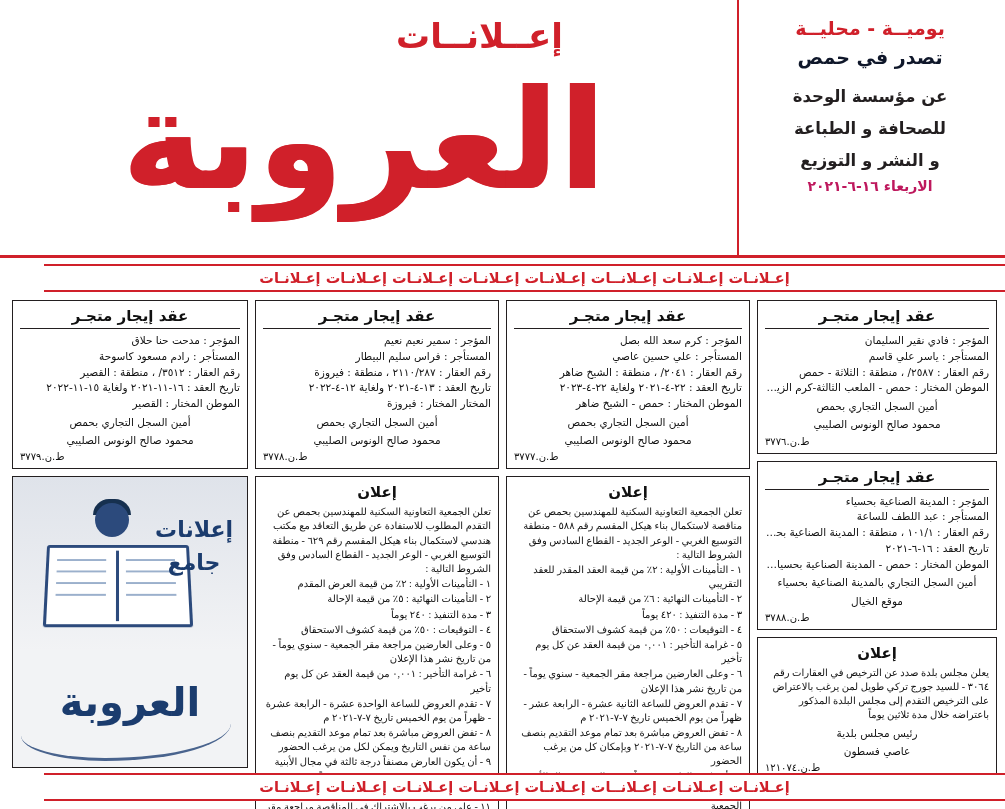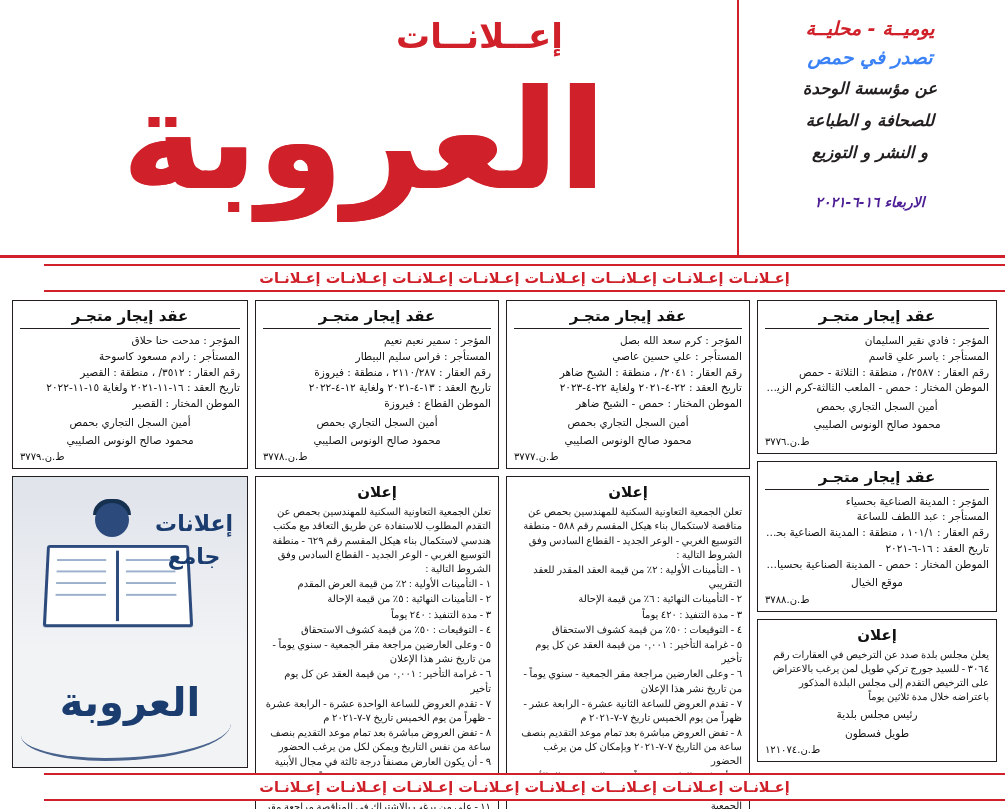--- a/index.html
+++ b/index.html
@@ -19,35 +19,34 @@
     border-bottom:3px solid #d0202a;
     box-sizing:border-box;
   }
   .mast-left{
     width:268px;flex:0 0 268px;
     border-left:2px solid #d0202a;
     padding:8px 14px 17px 10px;
     box-sizing:border-box;
     display:flex;flex-direction:column;align-items:center;justify-content:flex-start;
     text-align:right;
-    font-style:italic;
   }
   .mast-l1{
     color:#d0202a;font-weight:bold;font-size:19px;letter-spacing:1px;
     margin-top:6px;line-height:1.5;
   }
   .mast-l2{
-    color:#3b82f6;font-weight:bold;font-size:19px;letter-spacing:1px;
-    line-height:1.5;margin-bottom:2px;
+    color:#0f172a;font-weight:bold;font-size:19px;letter-spacing:1px;
+    line-height:1.5;margin-bottom:10px;
   }
   .mast-pub{
     color:#231f20;font-weight:bold;font-size:16.5px;line-height:1.95;
   }
   .mast-date{
-    margin-top:24px;color:#4c1d95;font-weight:bold;font-size:14px;
+    margin-top:0;color:#be185d;font-weight:bold;font-size:14px;
   }
   .mast-right{
     flex:1 1 auto;position:relative;
     display:flex;align-items:center;justify-content:center;
   }
   .logo-word{
     color:#d0202a;font-weight:bold;
     font-size:138px;line-height:1;
     letter-spacing:-4px;
     margin-top:26px;margin-right:10px;
@@ -109,21 +108,21 @@
     border:1px solid #231f20;
     background:#eceef2;
     height:290px;
     position:relative;overflow:hidden;
   }
   .illus .blue-top{
     position:absolute;inset:0;
     background:linear-gradient(#dfe3ea,#f2f3f5 60%);
   }
   .illus-label{
-    position:absolute;top:30px;right:14px;
+    position:absolute;top:36px;right:14px;
     color:#1b3c6e;font-weight:bold;font-size:22px;line-height:1.5;text-align:center;
   }
   .illus-word{
     position:absolute;bottom:42px;left:0;right:0;
     text-align:center;color:#1b3c6e;font-weight:bold;font-size:40px;
     letter-spacing:-1px;
   }
   .person{
     position:absolute;top:24px;left:26px;width:150px;height:140px;
   }
@@ -188,29 +187,30 @@
         <div class="ad-ref">ط.ن.٣٧٧٦</div>
       </div>
 
       <div class="ad">
         <div class="ad-title under">عقد إيجار متجـر</div>
         <div class="ad-line">المؤجر : المدينة الصناعية بحسياء</div>
         <div class="ad-line">المستأجر : عبد اللطف للساعة</div>
         <div class="ad-line">رقم العقار : ١٠١/١ ، منطقة : المدينة الصناعية بحسياء-مخيم الإيواء</div>
         <div class="ad-line">تاريخ العقد : ١٦-٦-٢٠٢١</div>
         <div class="ad-line">الموطن المختار : حمص - المدينة الصناعية بحسياء - مخيم الإيواء</div>
+        <div class="ad-sign">أمين السجل التجاري بالمدينة الصناعية بحسياء</div>
         <div class="ad-sign">موقع الخيال</div>
         <div class="ad-ref">ط.ن.٣٧٨٨</div>
       </div>
 
       <div class="ad notice">
         <div class="ad-title">إعلان</div>
         <div class="ad-line">يعلن مجلس بلدة صدد عن الترخيص في العقارات رقم ٣٠٦٤ - للسيد جورج تركي طويل لمن يرغب بالاعتراض على الترخيص التقدم إلى مجلس البلدة المذكور باعتراضه خلال مدة ثلاثين يوماً</div>
         <div class="ad-sign">رئيس مجلس بلدية</div>
-        <div class="ad-sign">طويل فسطون</div>
+        <div class="ad-sign">عاصي فسطون</div>
         <div class="ad-ref">ط.ن.١٢١٠٧٤</div>
       </div>
     </div>
 
     <div class="col c3">
       <div class="ad">
         <div class="ad-title under">عقد إيجار متجـر</div>
         <div class="ad-line">المؤجر : كرم سعد الله بصل</div>
         <div class="ad-line">المستأجر : علي حسين عاصي</div>
         <div class="ad-line">رقم العقار : ٢٠٤١/ ، منطقة : الشيخ ضاهر</div>
@@ -242,21 +242,21 @@
       </div>
     </div>
 
     <div class="col c2">
       <div class="ad">
         <div class="ad-title under">عقد إيجار متجـر</div>
         <div class="ad-line">المؤجر : سمير نعيم نعيم</div>
         <div class="ad-line">المستأجر : فراس سليم البيطار</div>
         <div class="ad-line">رقم العقار : ٢١١٠/٢٨٧ ، منطقة : فيروزة</div>
         <div class="ad-line">تاريخ العقد : ١٣-٤-٢٠٢١ ولغاية ١٢-٤-٢٠٢٢</div>
-        <div class="ad-line">الموطن القطاع : فيروزة</div>
+        <div class="ad-line">المختار المختار : فيروزة</div>
         <div class="ad-sign">أمين السجل التجاري بحمص</div>
         <div class="ad-sign">محمود صالح الونوس الصليبي</div>
         <div class="ad-ref">ط.ن.٣٧٧٨</div>
       </div>
 
       <div class="ad notice">
         <div class="ad-title">إعلان</div>
         <div class="notice-body">
           <p class="ad-line">تعلن الجمعية التعاونية السكنية للمهندسين بحمص عن التقدم المطلوب للاستفادة عن طريق التعاقد مع مكتب هندسي لاستكمال بناء هيكل المقسم رقم ٦٢٩ - منطقة التوسيع الغربي - الوعر الجديد - القطاع السادس وفق الشروط التالية :</p>
           <p class="ad-line">١ - التأمينات الأولية : ٢٪ من قيمة العرض المقدم</p>

